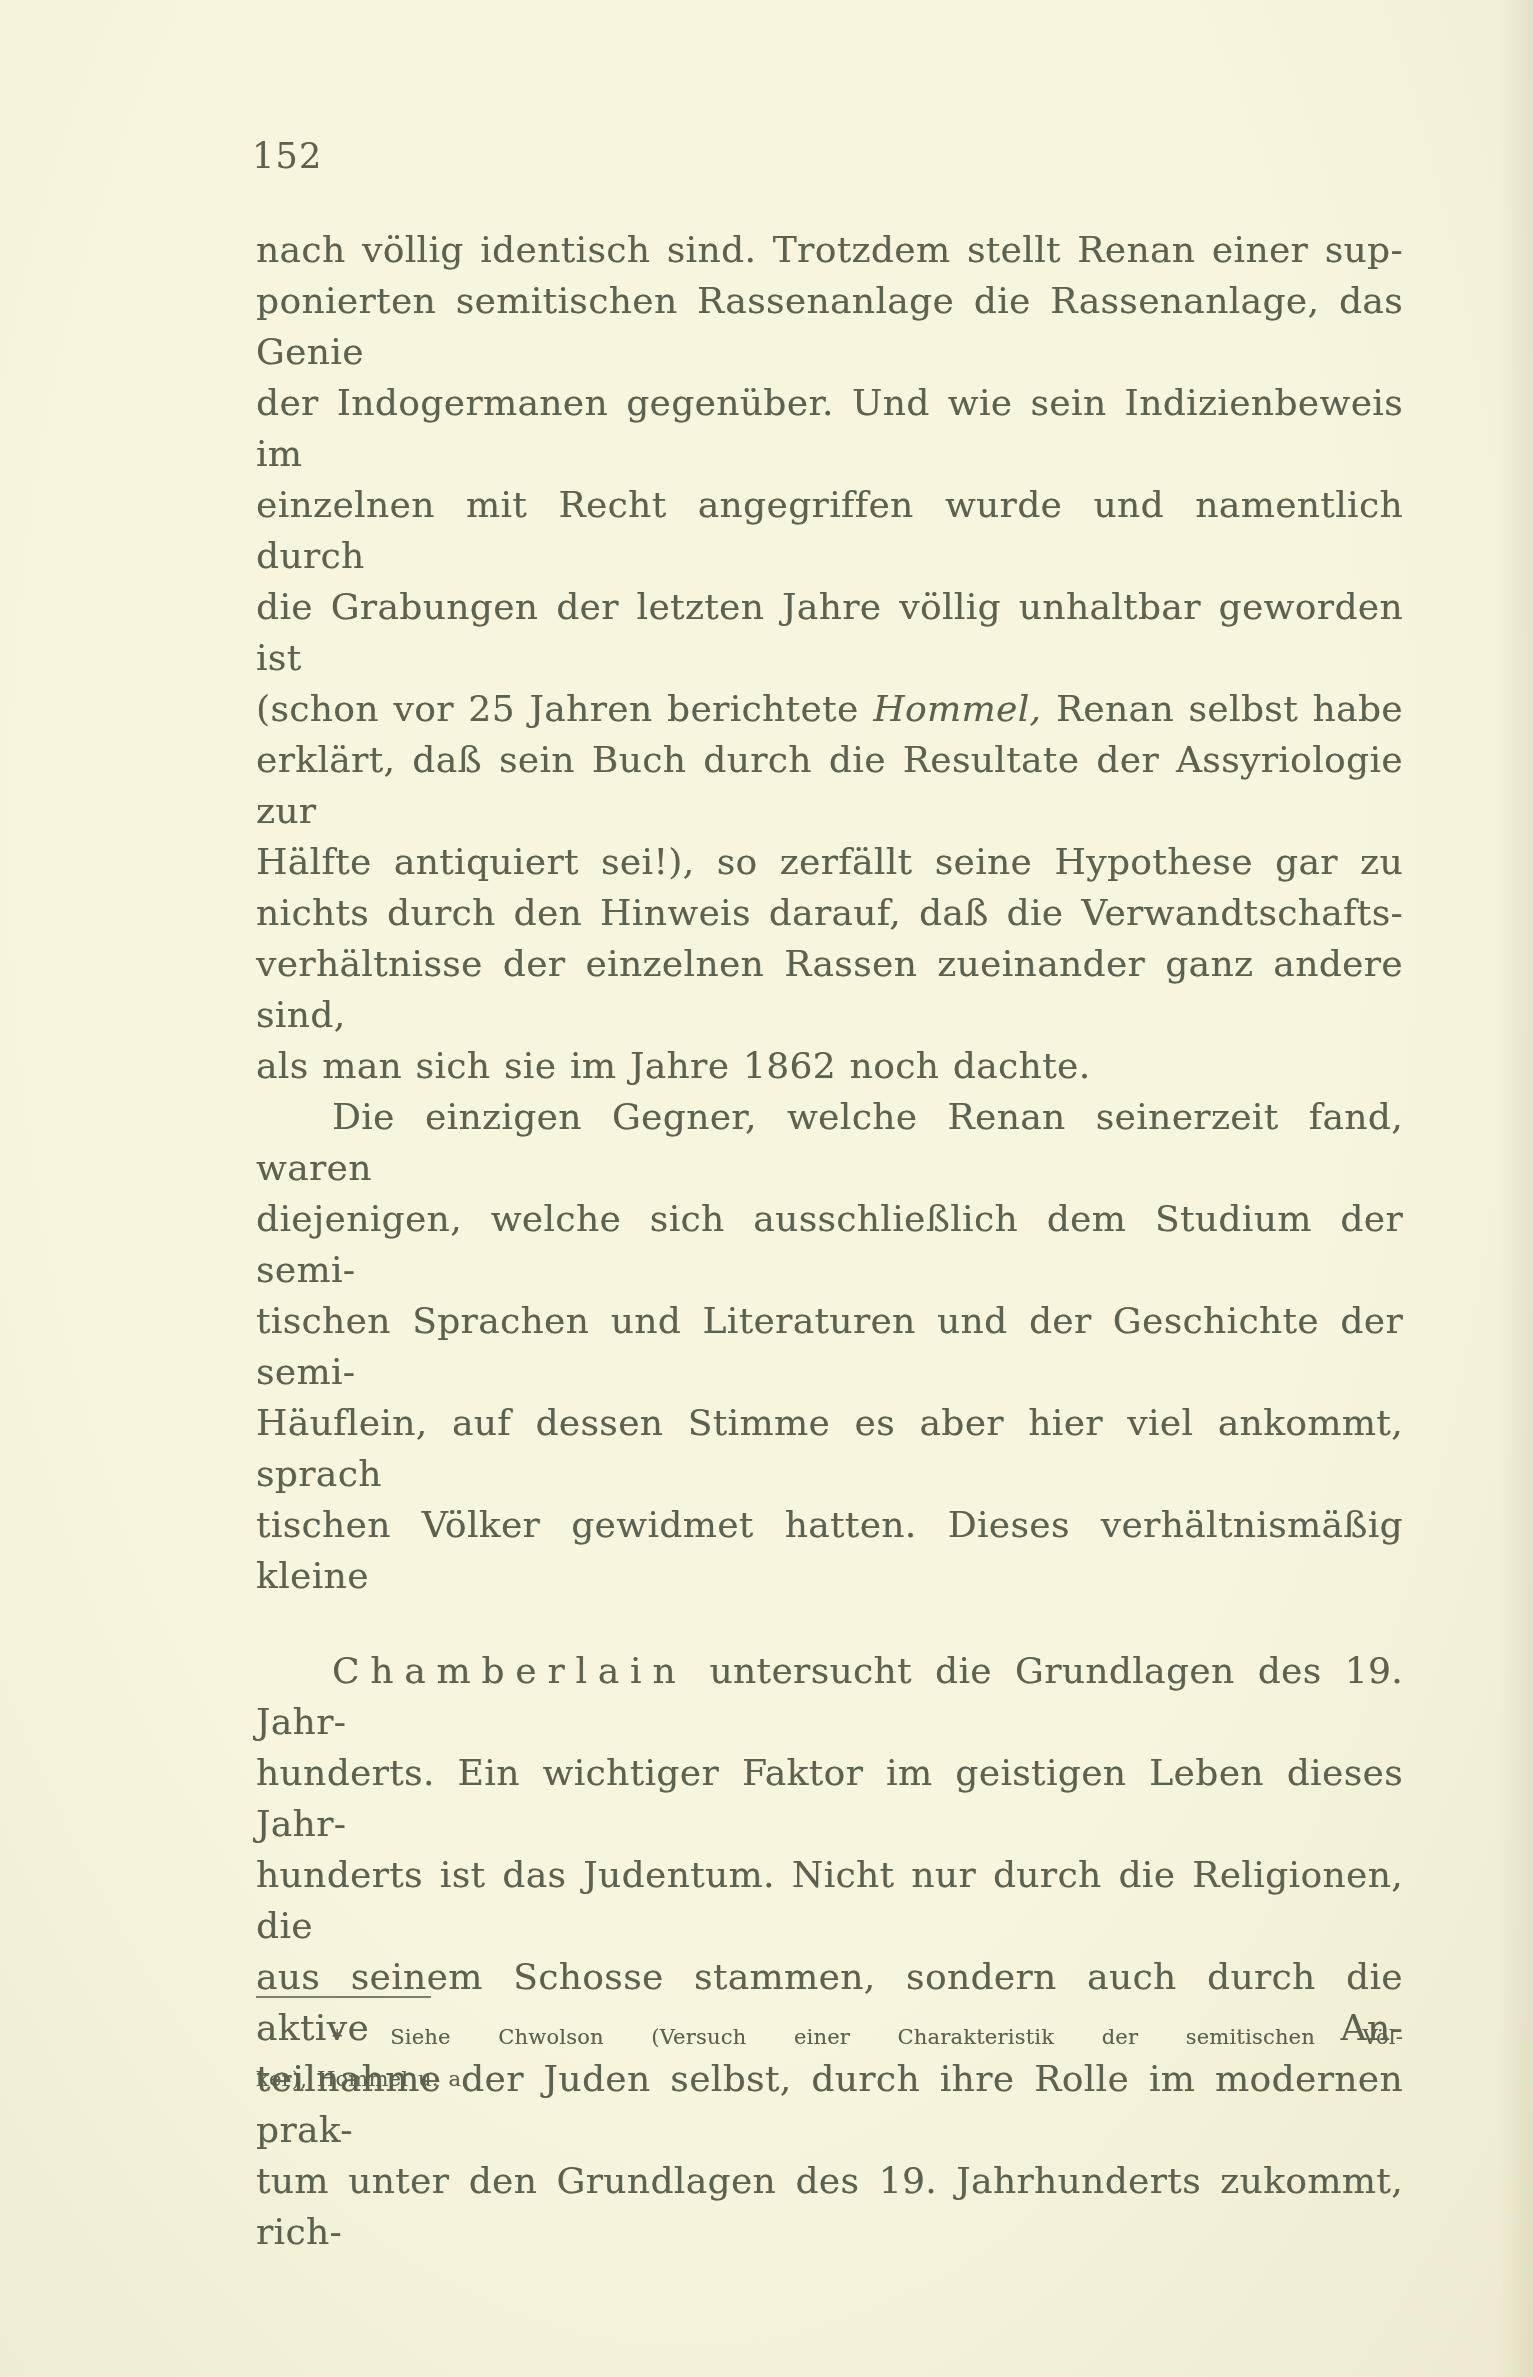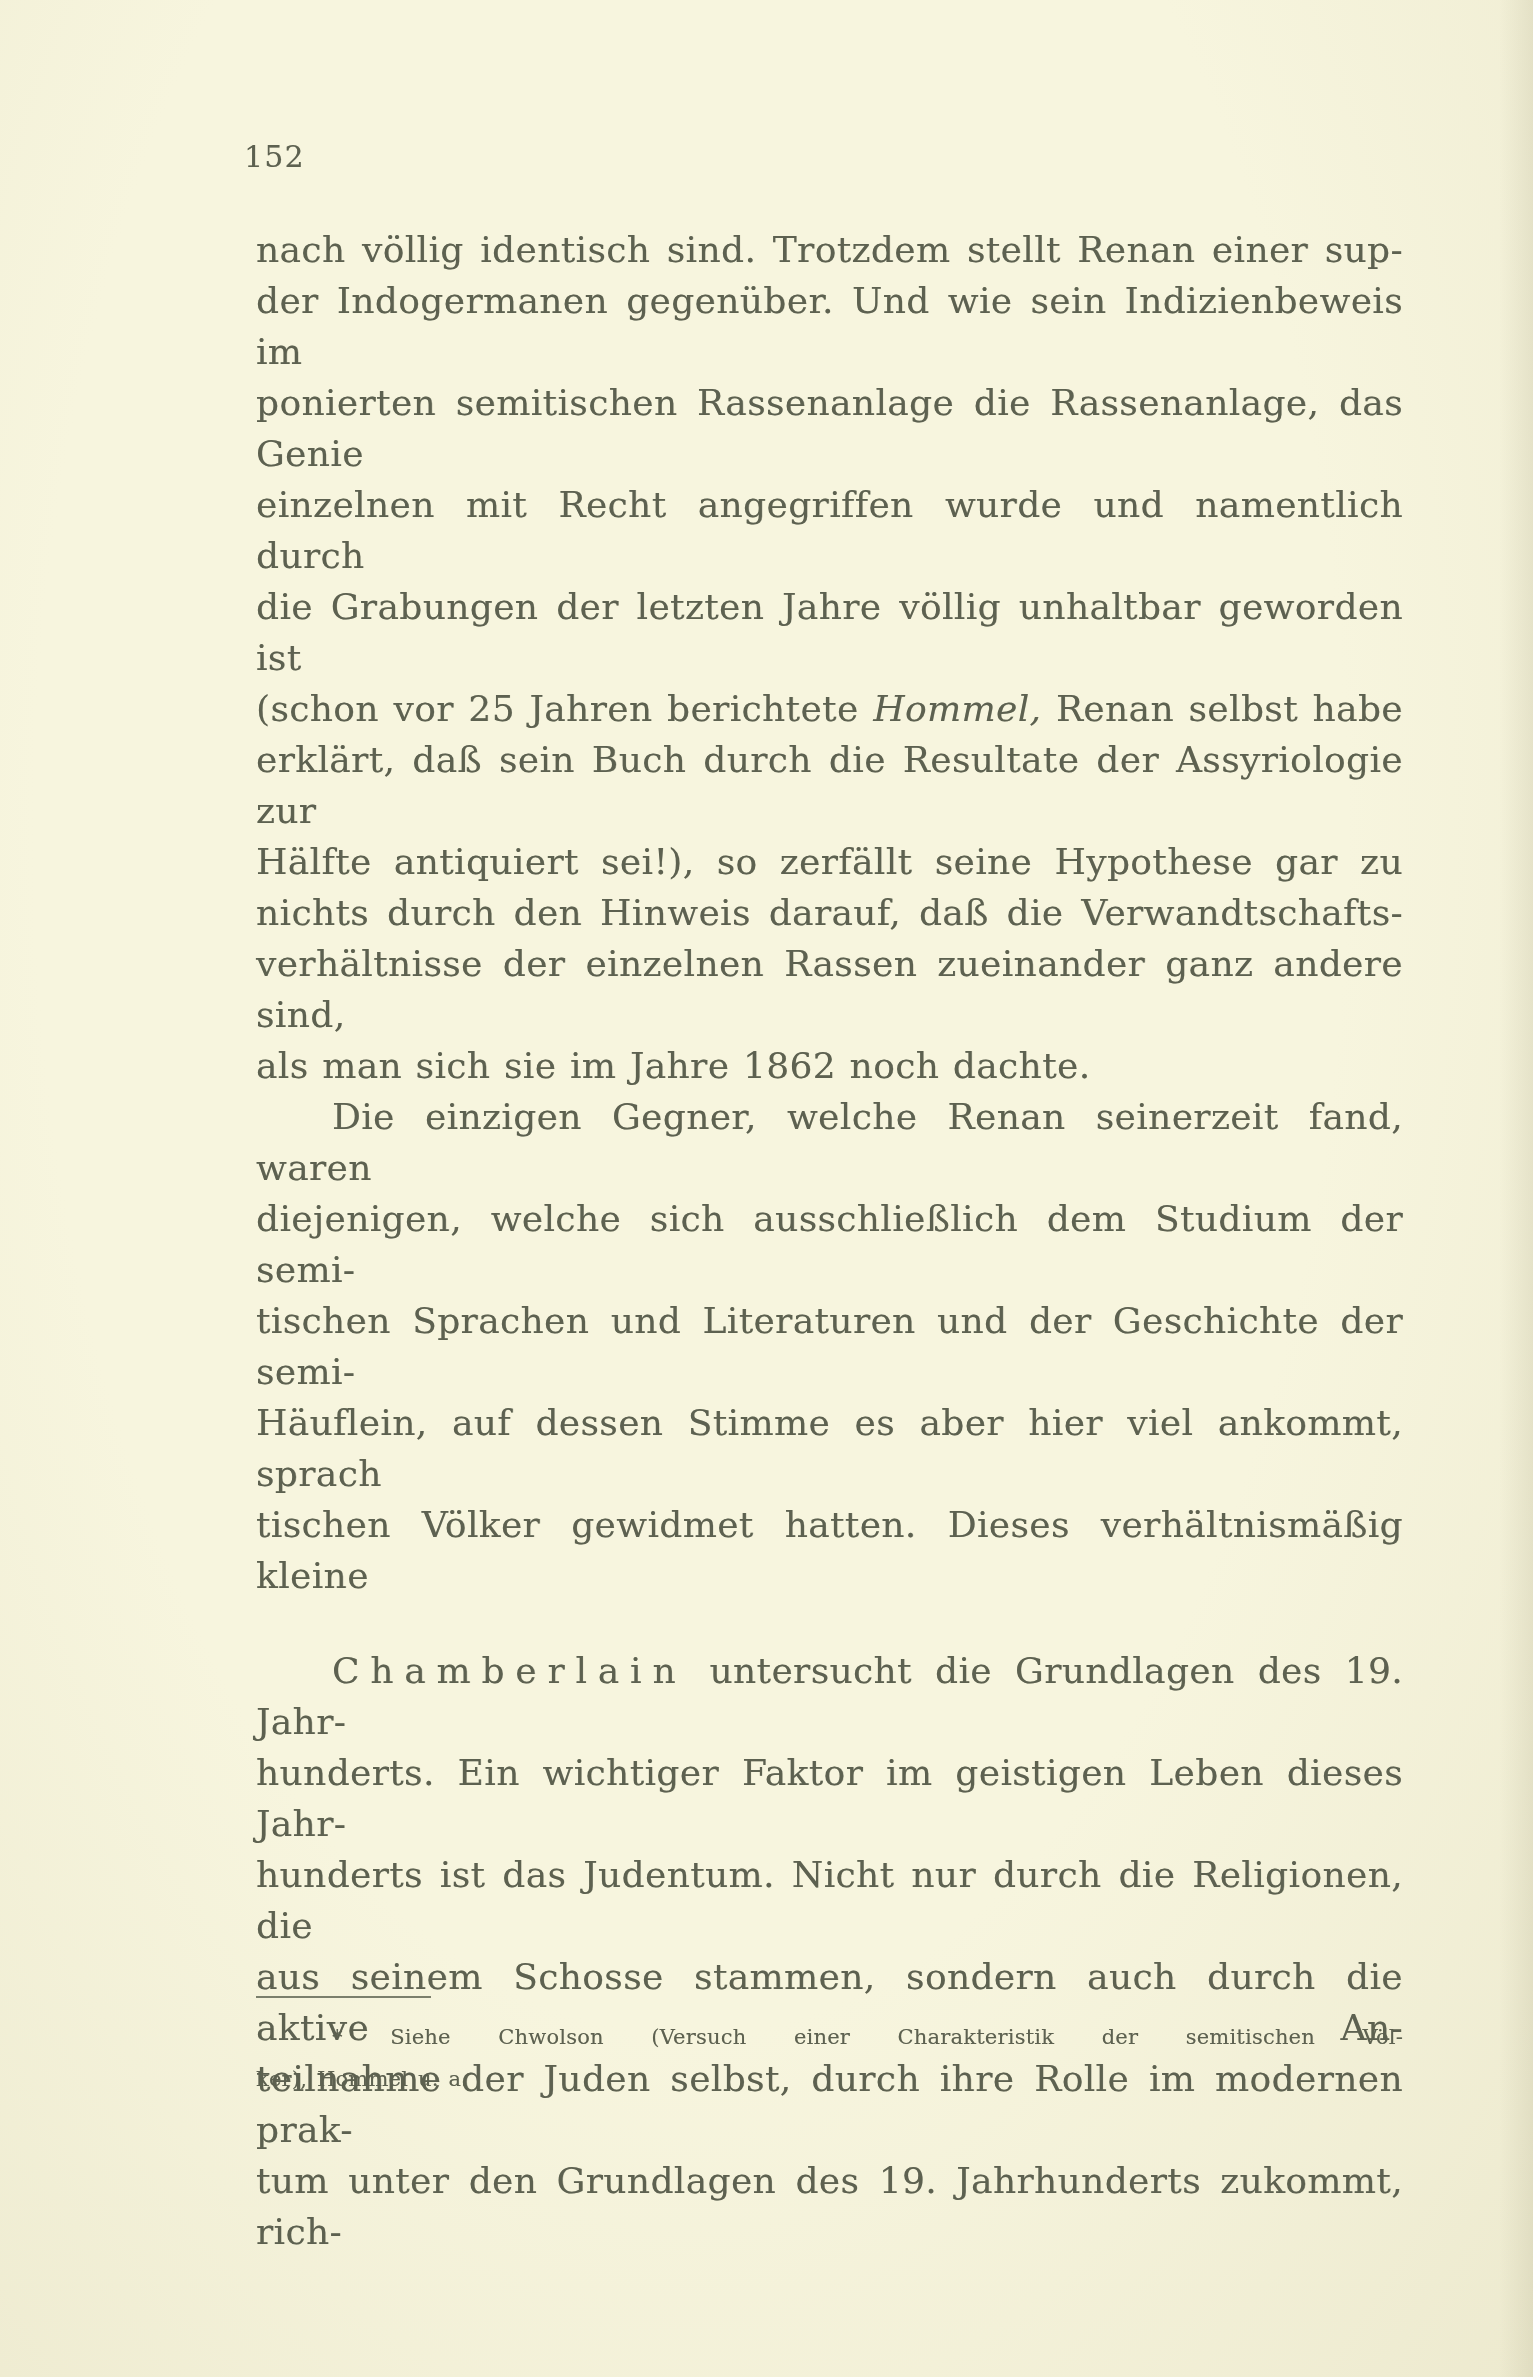--- a/index.html
+++ b/index.html
@@ -22,22 +22,22 @@
   }
   
   .page::after{
     content:"";
     position:absolute;top:0;right:0;width:35px;height:100%;
     background:linear-gradient(to right, rgba(140,135,100,0) 0%, rgba(140,135,100,0.14) 100%);
     pointer-events:none;
   }
   .page-number{
     position:absolute;
-    left:244px;top:139px;
-    font-size:30px;line-height:35px;
+    left:252px;top:139px;
+    font-size:35px;line-height:35px;
     letter-spacing:1.2px;
     color:var(--ink);
     text-shadow:0.3px 0.3px 0.6px rgba(93,97,80,0.45);
   }
   .text-block{
     position:absolute;
     left:256px;top:224px;
     width:1147px;
     font-size:36px;line-height:51px;
     word-spacing:0.05em;
@@ -72,22 +72,22 @@
   }
 </style>
 </head>
 <body>
 
 <div class="page">
   <div class="page-number">152</div>
 
   <div class="text-block" id="text-block">
       <div class="line just"><span>nach völlig identisch sind. Trotzdem stellt Renan einer sup-</span></div>
+      <div class="line just"><span>ponierten semitischen Rassenanlage die Rassenanlage, das Genie</span></div>
       <div class="line just"><span>der Indogermanen gegenüber. Und wie sein Indizienbeweis im</span></div>
-      <div class="line just"><span>ponierten semitischen Rassenanlage die Rassenanlage, das Genie</span></div>
       <div class="line just"><span>einzelnen mit Recht angegriffen wurde und namentlich durch</span></div>
       <div class="line just"><span>die Grabungen der letzten Jahre völlig unhaltbar geworden ist</span></div>
       <div class="line just"><span>(schon vor 25 Jahren berichtete </span><span class="it">Hommel,</span><span> Renan selbst habe</span></div>
       <div class="line just"><span>erklärt, daß sein Buch durch die Resultate der Assyriologie zur</span></div>
       <div class="line just"><span>Hälfte antiquiert sei!), so zerfällt seine Hypothese gar zu</span></div>
       <div class="line just"><span>nichts durch den Hinweis darauf, daß die Verwandtschafts-</span></div>
       <div class="line just"><span>verhältnisse der einzelnen Rassen zueinander ganz andere sind,</span></div>
       <div class="line"><span>als man sich sie im Jahre 1862 noch dachte.</span></div>
       <div class="line just indent"><span>Die einzigen Gegner, welche Renan seinerzeit fand, waren</span></div>
       <div class="line just"><span>diejenigen, welche sich ausschließlich dem Studium der semi-</span></div>

